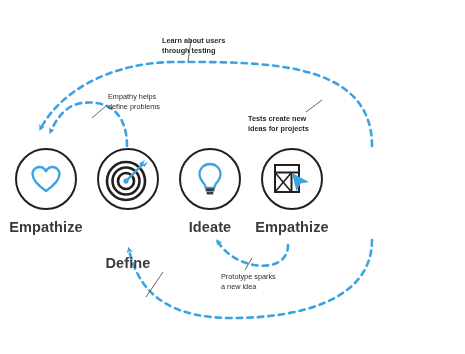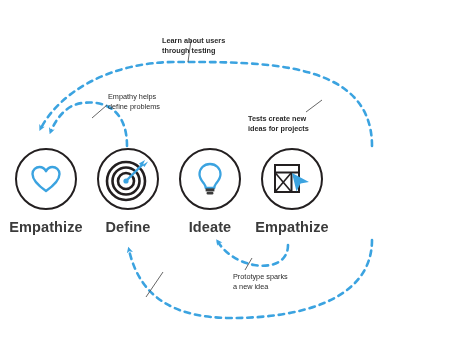--- a/index.html
+++ b/index.html
@@ -91,21 +91,21 @@
   <div class="stage" style="left:14px; top:148px;">
     <div class="stage-circle">
       <svg width="32" height="30" viewBox="0 0 32 30">
         <path d="M16,27 C6,20 2.5,14.5 2.5,10 C2.5,5.5 6,3 9.5,3 C12.5,3 15,5.2 16,7.2
                  C17,5.2 19.5,3 22.5,3 C26,3 29.5,5.5 29.5,10 C29.5,14.5 26,20 16,27 Z" fill="none" stroke="#3ba3e0" stroke-width="2.4" stroke-linejoin="round"></path>
       </svg>
     </div>
     <div class="stage-label">Empathize</div>
   </div>
 
-  <div class="stage" style="left:96px; top:148px;">
+  <div class="stage" style="left:96px; top:148px;gap:36px;">
     <div class="stage-circle">
       <svg width="46" height="46" viewBox="0 0 46 46" style="overflow:visible;">
         <circle cx="21" cy="25" r="19" fill="none" stroke="#231f20" stroke-width="2.6"></circle>
         <circle cx="21" cy="25" r="13.5" fill="none" stroke="#231f20" stroke-width="2.6"></circle>
         <circle cx="21" cy="25" r="8" fill="none" stroke="#231f20" stroke-width="2.6"></circle>
         <circle cx="21" cy="25" r="2.6" fill="#3ba3e0"></circle>
         <line x1="21" y1="25" x2="37.5" y2="8.5" stroke="#3ba3e0" stroke-width="2.4" stroke-linecap="round"></line>
         <path d="M34,7.5 L40,4 L37,10.5 Z" fill="#3ba3e0"></path>
         <path d="M39.5,11 L43,5.5 L37.5,9 Z" fill="#3ba3e0"></path>
       </svg>
@@ -143,17 +143,17 @@
 
   <div class="annotation bold" style="left:162px; top:17px;">Learn about users
 through testing</div>
 
   <div class="annotation" style="left:108px; top:92px;">Empathy helps
 define problems</div>
 
   <div class="annotation bold" style="left:248px; top:95px;">Tests create new
 ideas for projects</div>
 
-  <div class="annotation" style="left:221px; top:272px;margin-left:12px;">Prototype sparks
+  <div class="annotation" style="left:221px; top:272px;">Prototype sparks
 a new idea</div>
 
 
 </div>
 
 </body></html>

